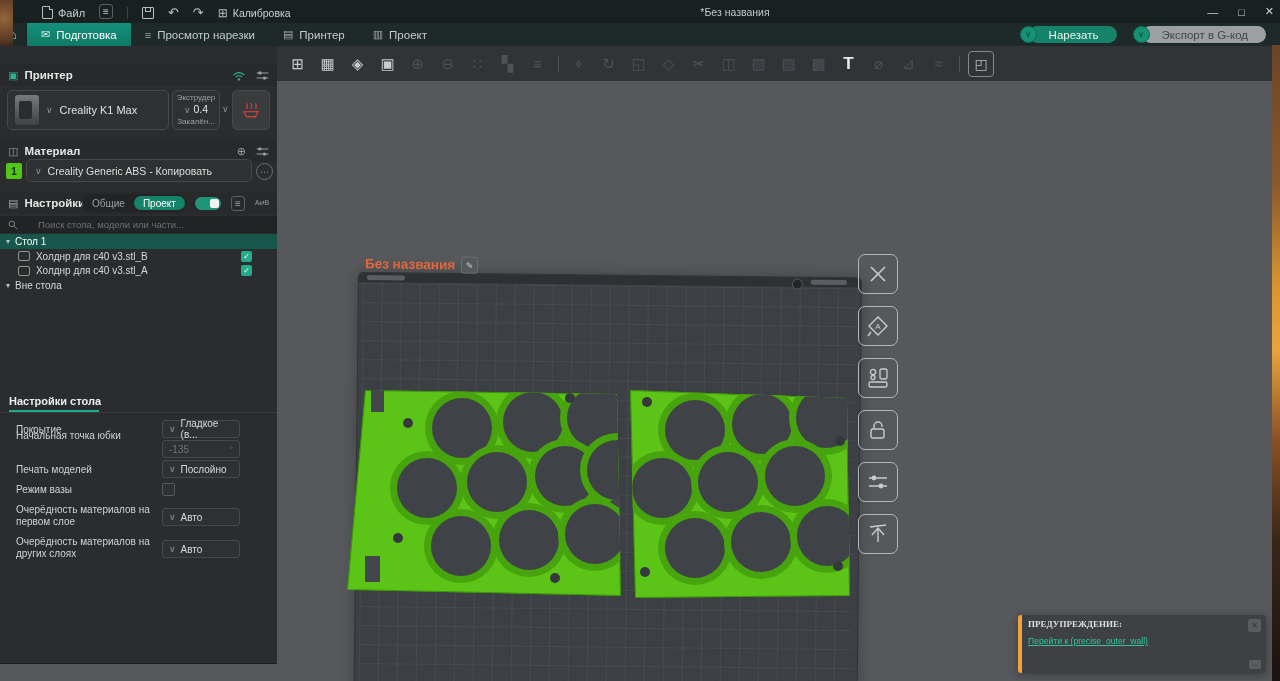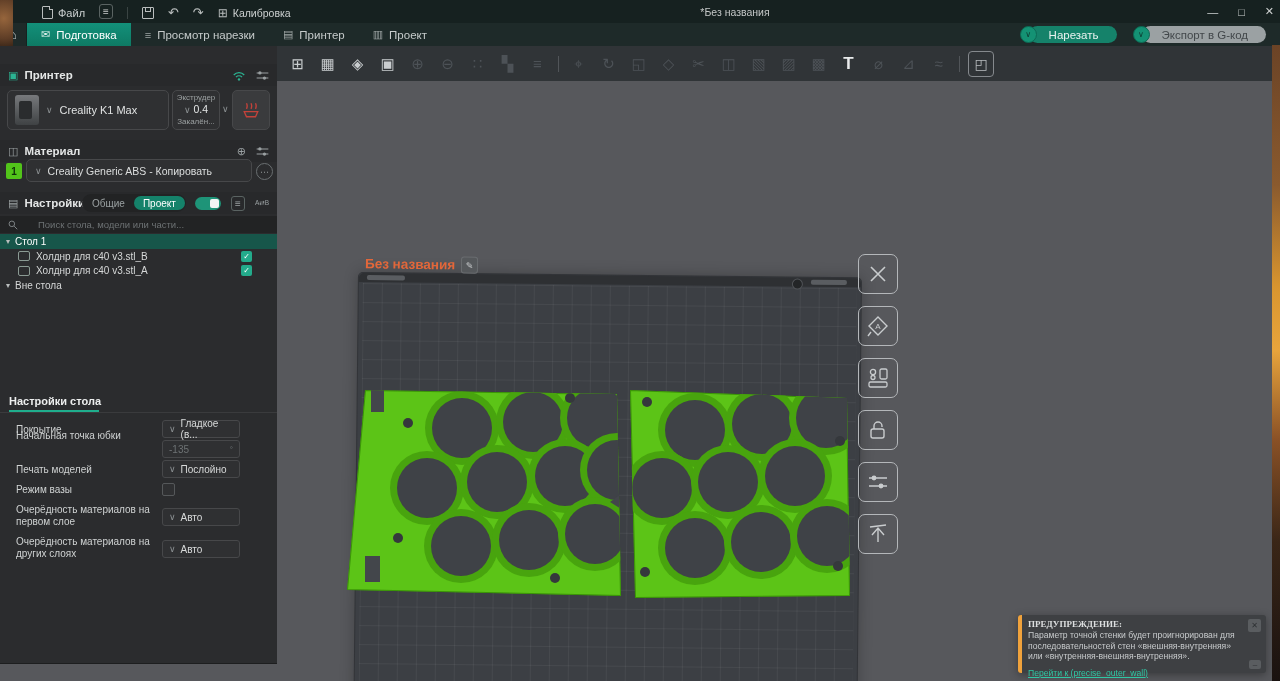--- a/index.html
+++ b/index.html
@@ -429,21 +429,20 @@
 
   <div class="f-label" style="top:490px;">Очерёдность материалов на других слоях</div>
   <div class="f-ctl" style="top:494px;">
     <span class="chev">∨</span>
     <span>Авто</span>
   </div>
 </div>
 
 <div class="abs warn">
   <div class="warn-title">ПРЕДУПРЕЖДЕНИЕ:</div>
-  <div class="warn-body">Параметр точной стенки будет проигнорирован для последовательностей стен «внешняя-внутренняя» или «внутренняя-внешняя-внутренняя».</div>
   <a class="warn-link">Перейти к (precise_outer_wall)</a>
   <div class="warn-x">✕</div>
   <div class="warn-min">–</div>
 </div>
 
 <div class="abs titlebar">
   <div class="tb-left">
     <span class="tb-item">
       <span class="file-icon"></span>
       <span>Файл</span>

